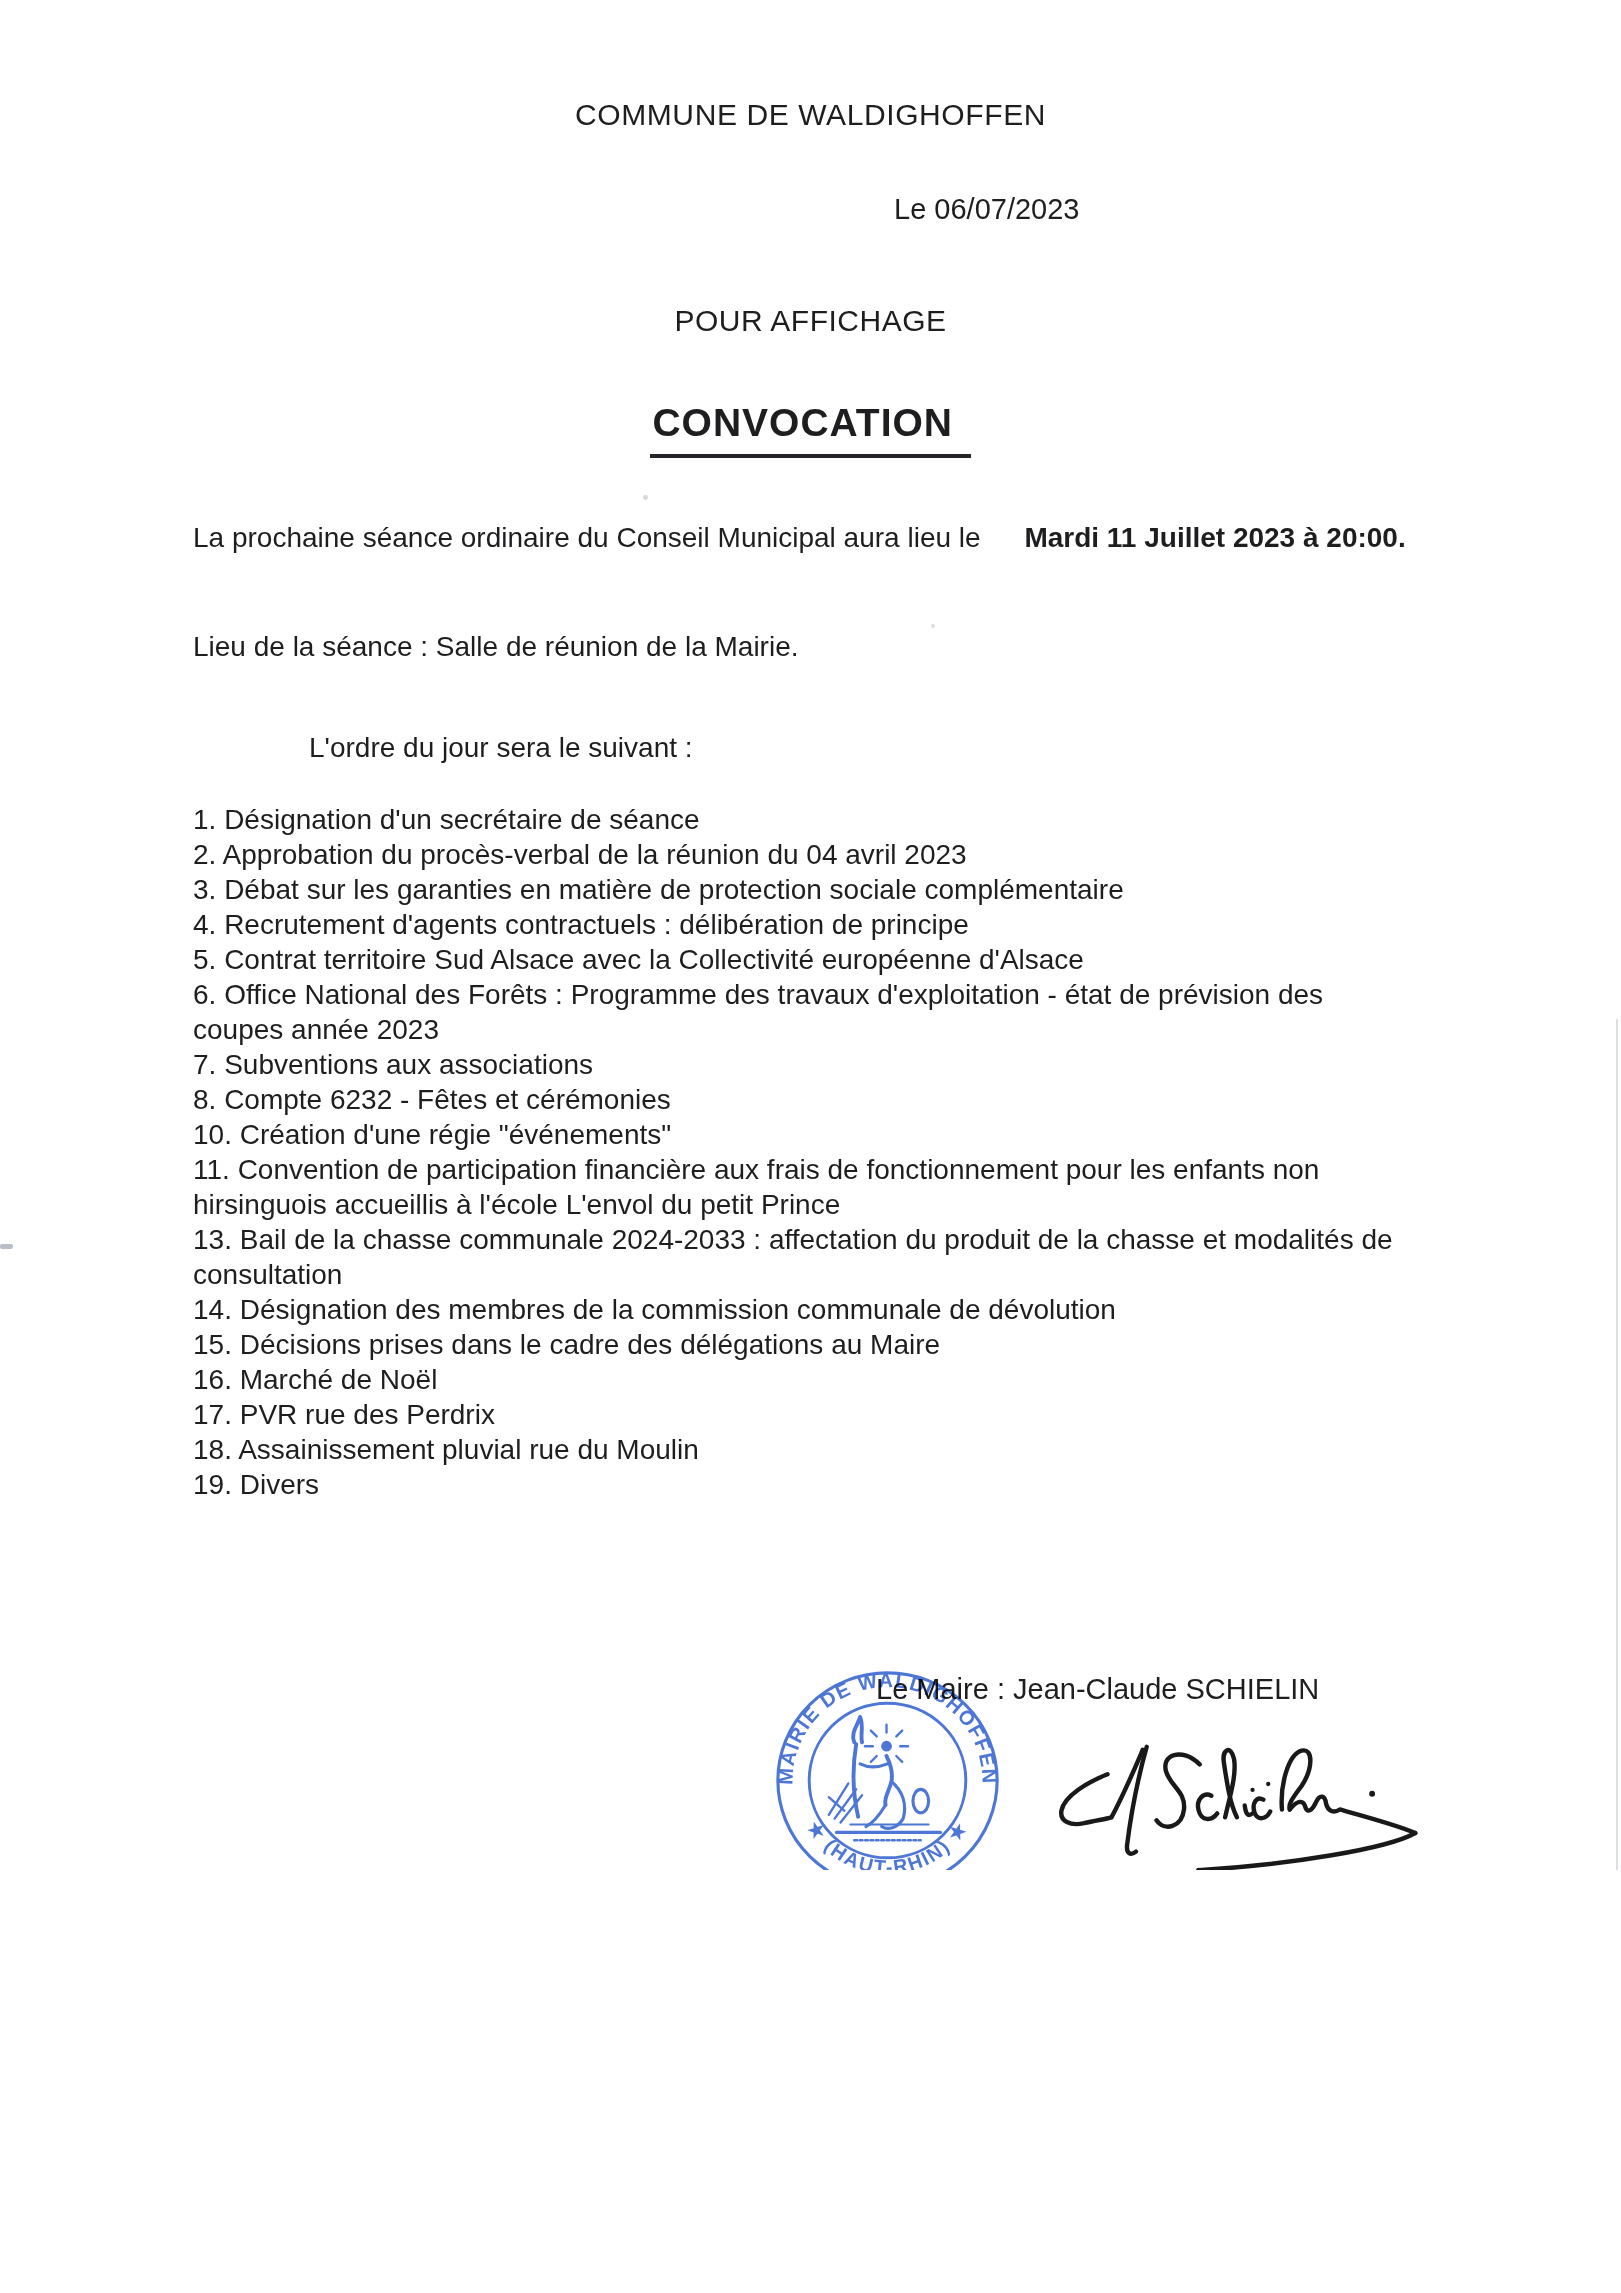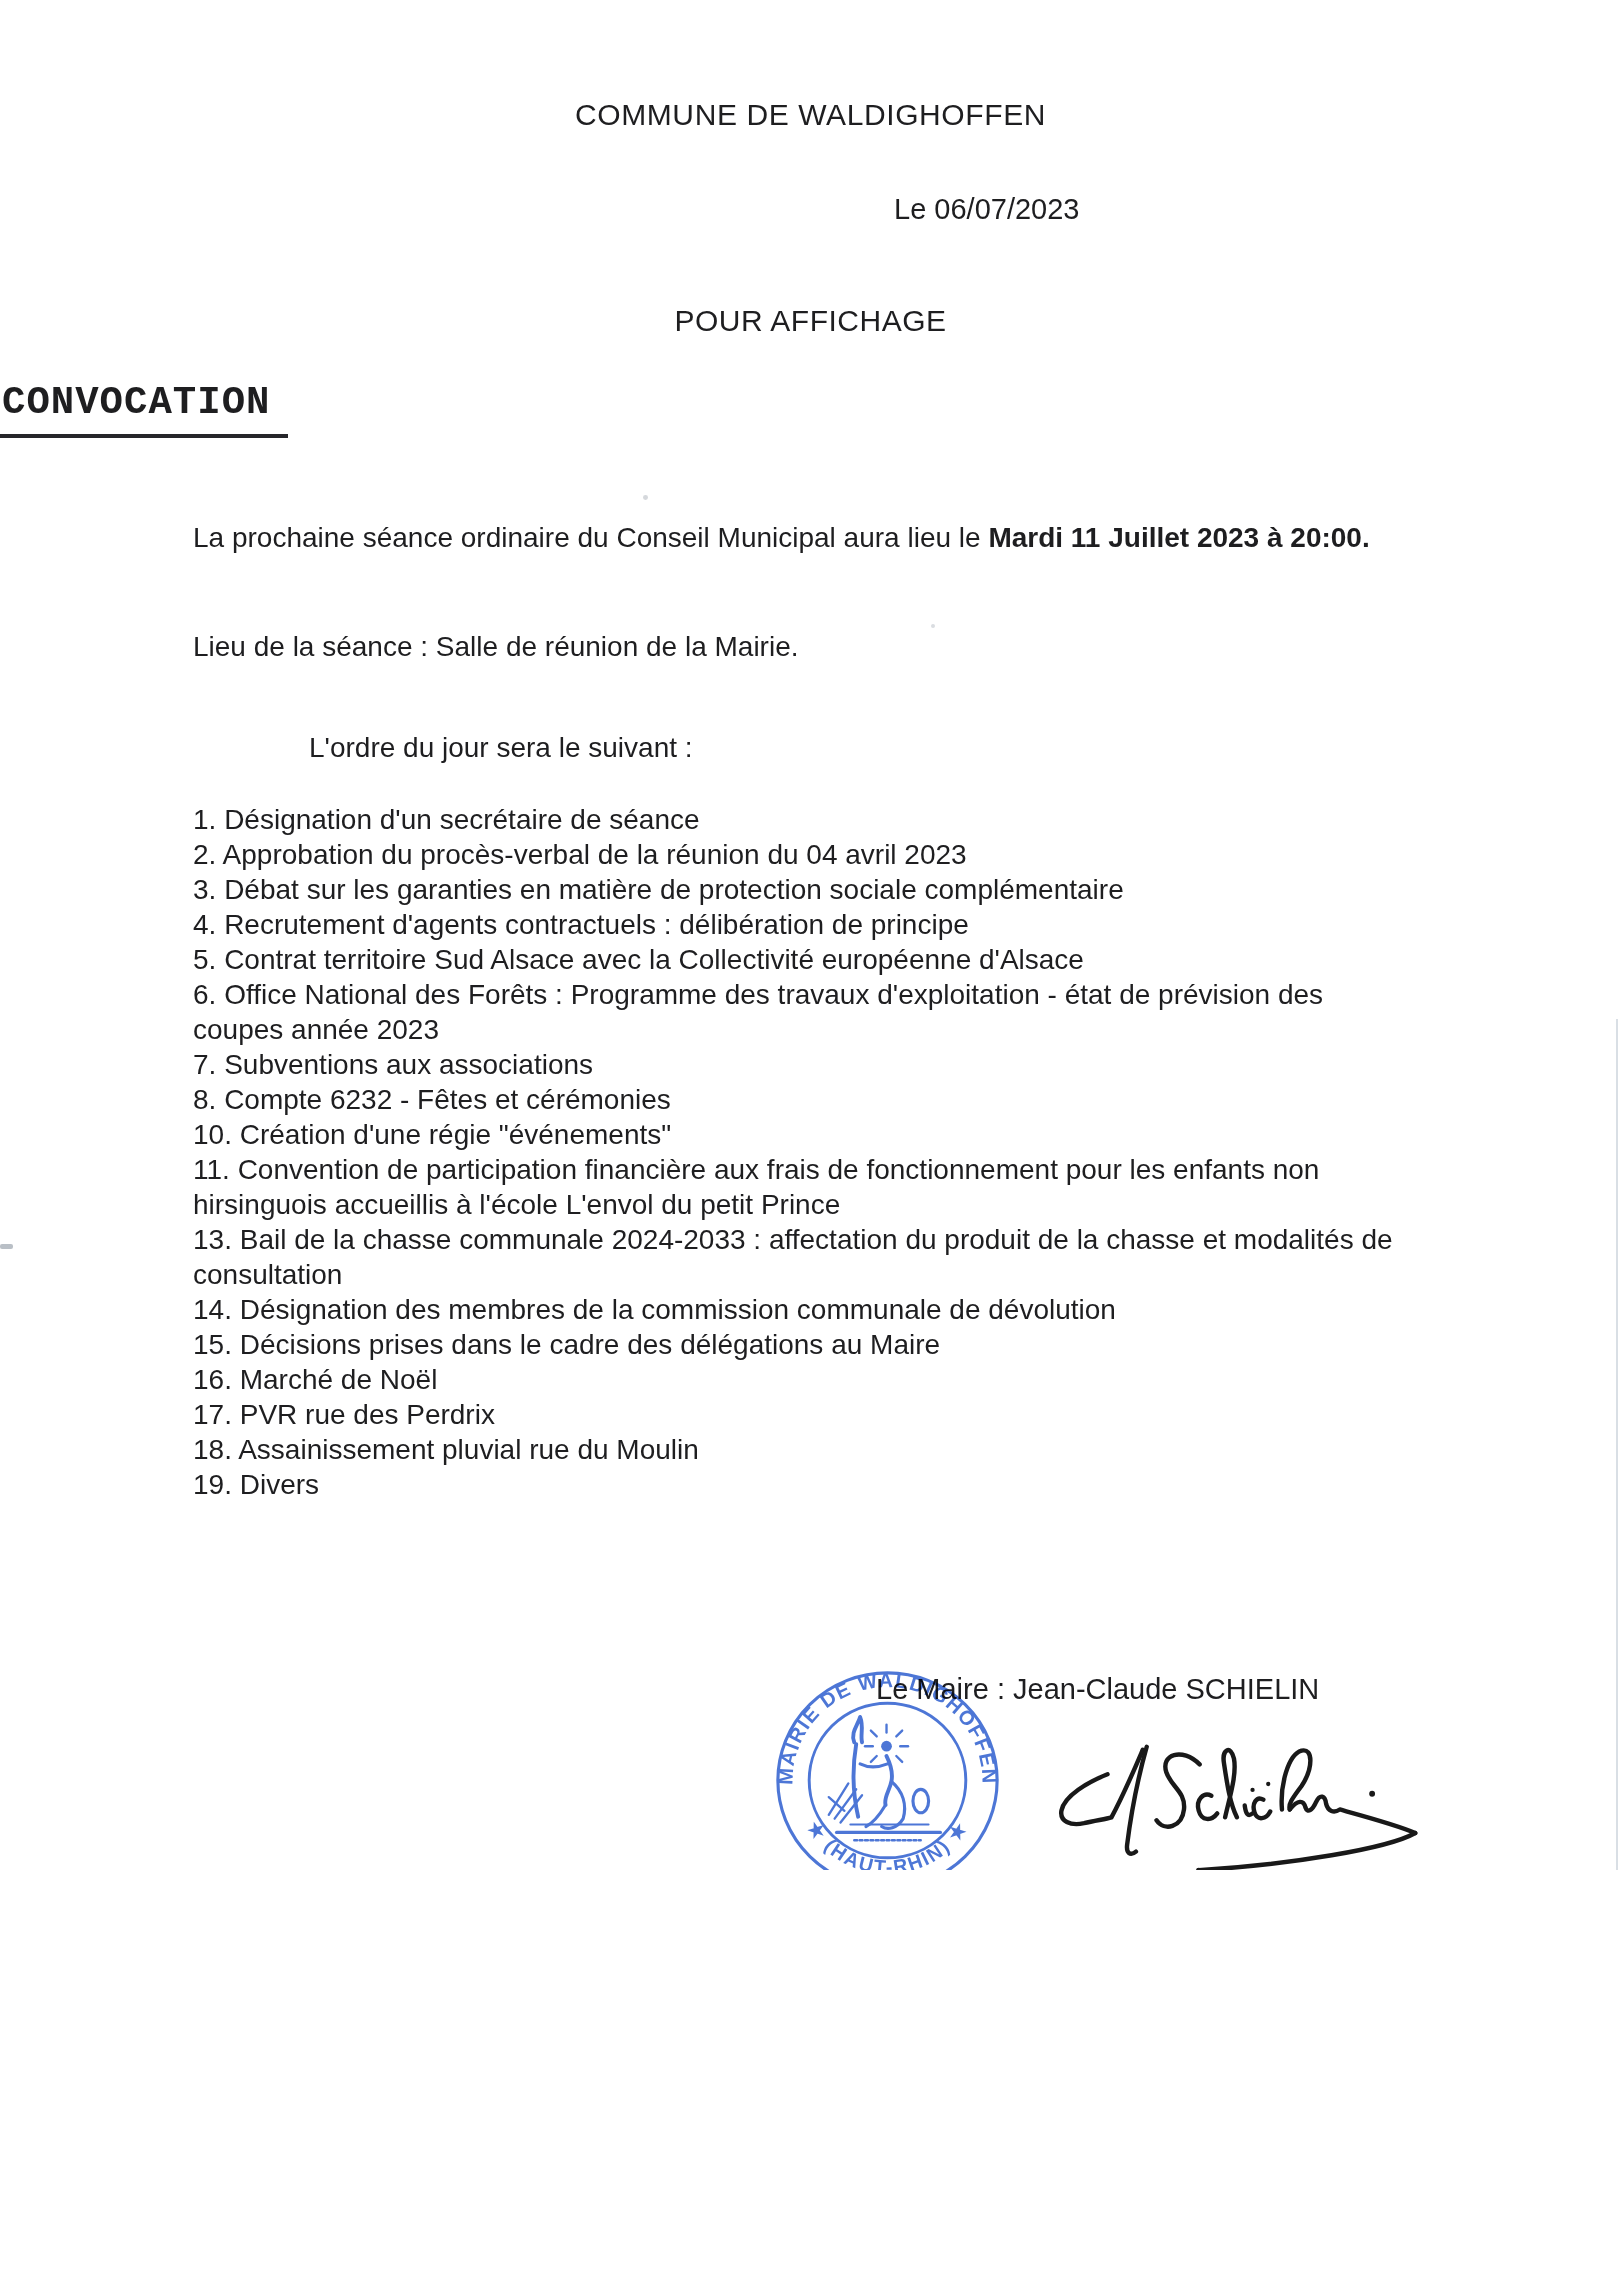--- a/index.html
+++ b/index.html
@@ -25,36 +25,36 @@
     text-align:center; font-size:30px; letter-spacing:0.6px;
   }
   .doc-date{
     position:absolute; top:193px; left:894px; font-size:29px;
   }
   .doc-affichage{
     position:absolute; top:304px; left:0; width:100%;
     text-align:center; font-size:30px; font-weight:normal; letter-spacing:0.5px;
   }
   .doc-title-wrap{
-    position:absolute; top:381px; left:0; width:100%; text-align:left;font-family:Liberation Mono, monospace;
+    position:absolute; top:401px; left:0; width:100%; text-align:center;
   }
   .doc-title{
     display:inline-block; font-size:39px; font-weight:bold; letter-spacing:1px;
     border-bottom:4.9px solid #26262a; padding:0 17.6px 8.8px 2px;
   }
   
   .doc-text{
     position:absolute; left:193px; width:1215px;
     font-size:28px; line-height:35px;
   }
   .p-intro{top:520px;}
   .p-location{top:629px;}
   .p-agenda-intro{top:730px; text-indent:116px;}
   .agenda-list{top:802px;}
-  .b{font-weight:bold;}
+  .b{font-weight:bold;margin-left:36px;}
   
   .p-signer{
     position:absolute; left:876px; top:1673px;
     font-size:29px; white-space:nowrap;
   }
   .stamp-svg{
     position:absolute; left:772px; top:1664px; width:231px; height:233px;
     mix-blend-mode:multiply; opacity:.93;
   }
   .stamp-stroke{fill:none; stroke:var(--stamp-blue); stroke-linecap:round; stroke-linejoin:round;}

